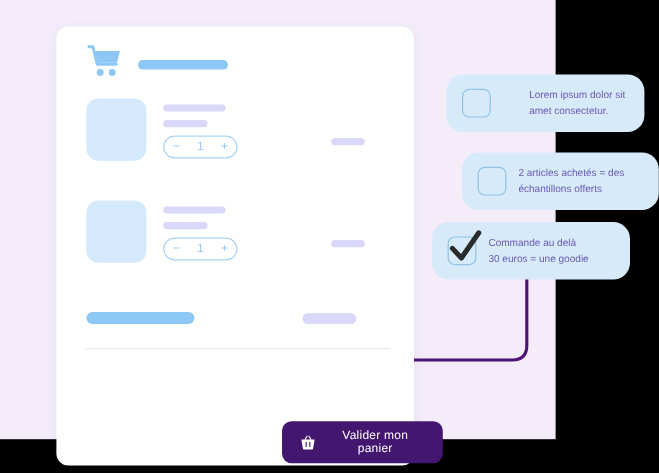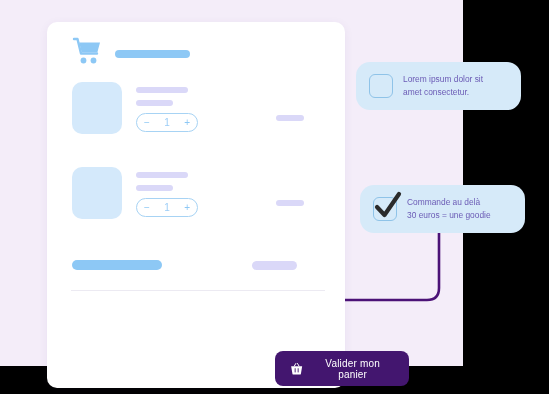--- a/index.html
+++ b/index.html
@@ -169,21 +169,20 @@
     height: 35px;
     background: #43166f;
     border: none;
     border-radius: 8px;
     display: flex;
     align-items: center;
     justify-content: center;
     gap: 8px;
     cursor: pointer;
     padding: 15px;
-    margin-left: 40px;
   }
   #validate-label {
     color: #ffffff;
     font-size: 10px;
     font-family: "Liberation Sans", sans-serif;
     letter-spacing: 0.2px;
   }
 
   
   #connector {
@@ -199,21 +198,21 @@
   .tooltip {
     position: absolute;
     background: #d6eaf9;
     border-radius: 14px;
     display: flex;
     align-items: center;
     gap: 10px;
     padding: 11px 16px 11px 13px;
     box-sizing: border-box;
   }
-  #tooltip-1 { left: 356px; top: 62px;  width: 165px; }
+  #tooltip-1 { left: 372px; top: 62px;  width: 165px; justify-content: space-between; }
   #tooltip-2 { left: 385px; top: 127px; width: 164px; }
   #tooltip-3 { left: 360px; top: 185px; width: 165px; }
 
   .tt-checkbox {
     position: relative;
     flex: 0 0 auto;
     width: 24px;
     height: 24px;
     border: 1px solid #8fc3e8;
     border-radius: 6px;
@@ -301,20 +300,25 @@
       <span id="validate-label">Valider mon panier</span>
     </button>
   </div>
 
   <div class="tooltip" id="tooltip-1">
     <div class="tt-checkbox"></div>
     <div class="tt-text">Lorem ipsum dolor sit
 amet consectetur.</div>
   </div>
 
+  <div class="tooltip" id="tooltip-2">
+    <div class="tt-checkbox"></div>
+    <div class="tt-text">2 articles achetés = des
+échantillons offerts</div>
+  </div>
 
   <div class="tooltip" id="tooltip-3">
     <div class="tt-checkbox">
       <svg class="tt-check-mark" viewBox="0 0 34 34">
         <path d="M6 18 L13.5 26 L28 5" fill="none" stroke="#2b2b2b" stroke-width="4.2" stroke-linecap="round" stroke-linejoin="round"></path>
       </svg>
     </div>
     <div class="tt-text">Commande au delà
 30 euros = une goodie</div>
   </div>

